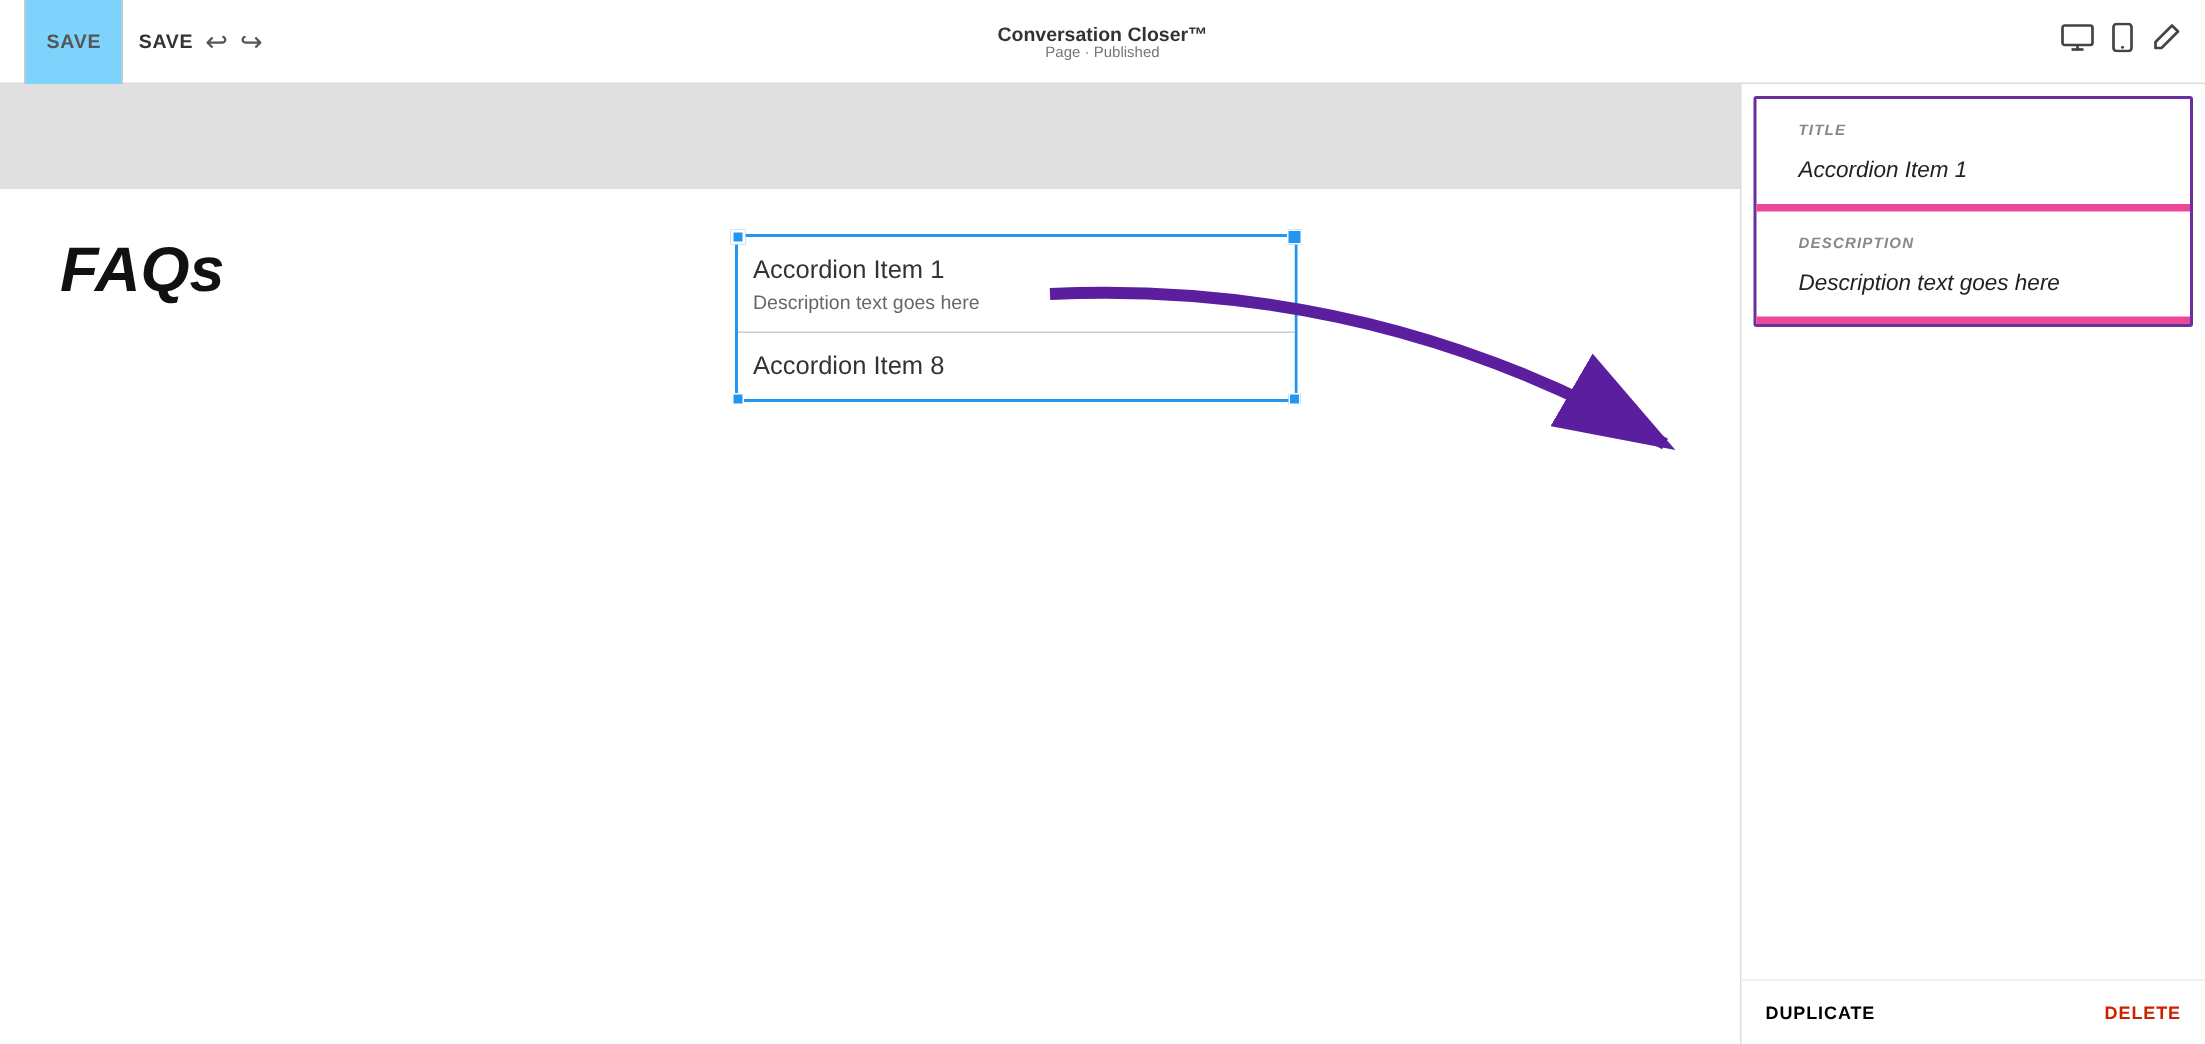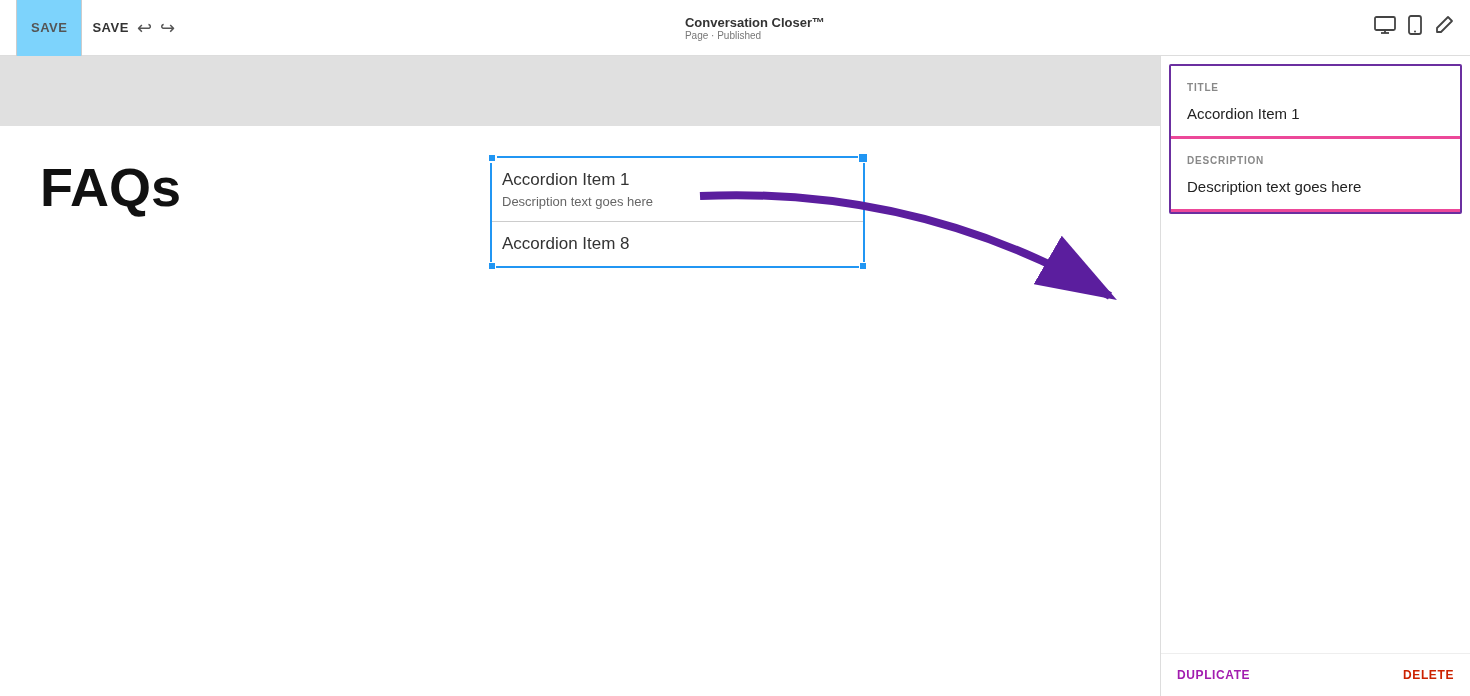--- a/index.html
+++ b/index.html
@@ -41,22 +41,21 @@
       border: none;
       cursor: pointer;
       margin-left: 8px;
       font-size: 18px;
       color: #555;
     }
     .toolbar-title {
       position: absolute;
       left: 50%;
       transform: translateX(-50%);
-      text-align: left;
-      margin-left: 20px;
+      text-align: center;
     }
     .toolbar-title-main {
       font-size: 13px;
       font-weight: 600;
       color: #333;
     }
     .toolbar-title-sub {
       font-size: 10px;
       color: #777;
     }
@@ -104,24 +103,25 @@
     .faqs-section {
       position: absolute;
       top: 70px;
       left: 0;
       right: 0;
       bottom: 0;
       background: #ffffff;
       padding: 30px 40px;
     }
     .faqs-title {
-      font-size: 54px;
+      font-size: 42px;
       font-weight: 900;
       color: #111;
       margin-bottom: 8px;
+      font-style: italic;
     }
 
     
     .accordion-canvas-area {
       position: absolute;
       top: 100px;
       left: 490px;
       width: 375px;
       border: 2px solid #2196F3;
     }
@@ -172,22 +172,23 @@
       border-left: 1px solid #ddd;
       position: relative;
       display: flex;
       flex-direction: column;
     }
     .right-panel-content {
       flex: 1;
       padding: 0;
     }
     .field-section {
-      padding: 16px 16px 10px 16px;
-      border-bottom: 3px solid #ec4899;
+      padding: 16px 16px 10px 28px;
+      border-bottom: 5px solid #ec4899;
+      font-style: italic;
     }
     .field-label {
       font-size: 10px;
       font-weight: 700;
       color: #888;
       letter-spacing: 0.8px;
       text-transform: uppercase;
       margin-bottom: 8px;
     }
     .field-value {
@@ -204,21 +205,21 @@
     .panel-footer {
       padding: 14px 16px;
       display: flex;
       justify-content: space-between;
       align-items: center;
       border-top: 1px solid #eee;
     }
     .duplicate-btn {
       font-size: 12px;
       font-weight: 700;
-      color: #a21caf;
+      color: #000000;
       letter-spacing: 0.6px;
       background: none;
       border: none;
       cursor: pointer;
     }
     .delete-btn {
       font-size: 12px;
       font-weight: 700;
       color: #cc2200;
       letter-spacing: 0.6px;

